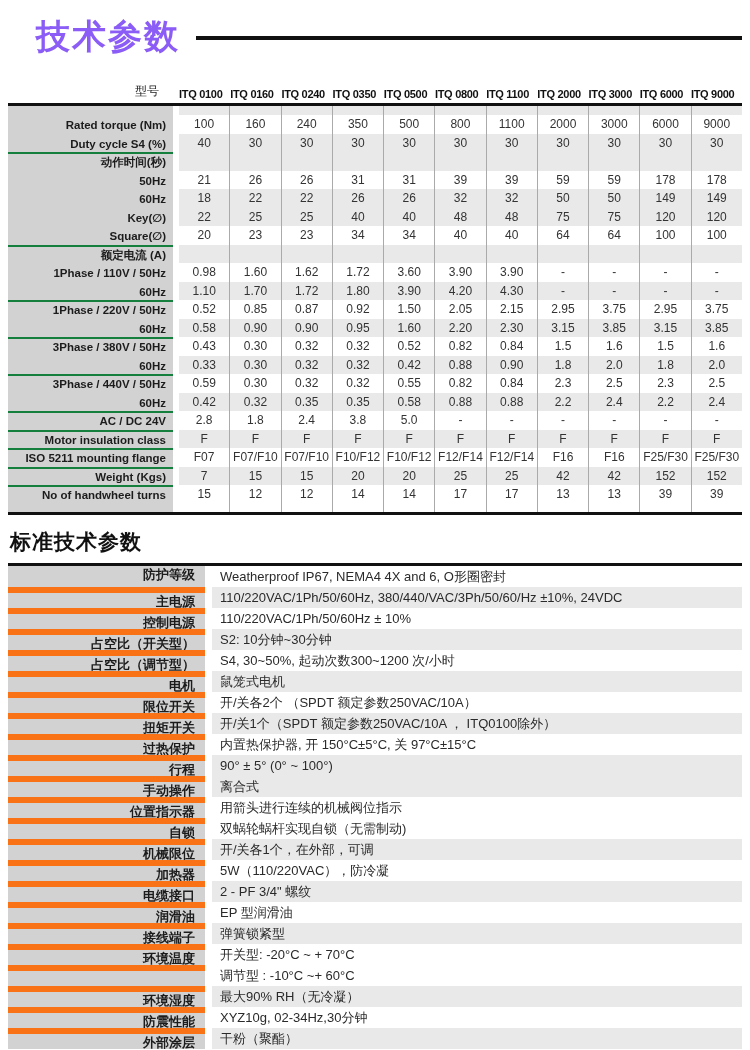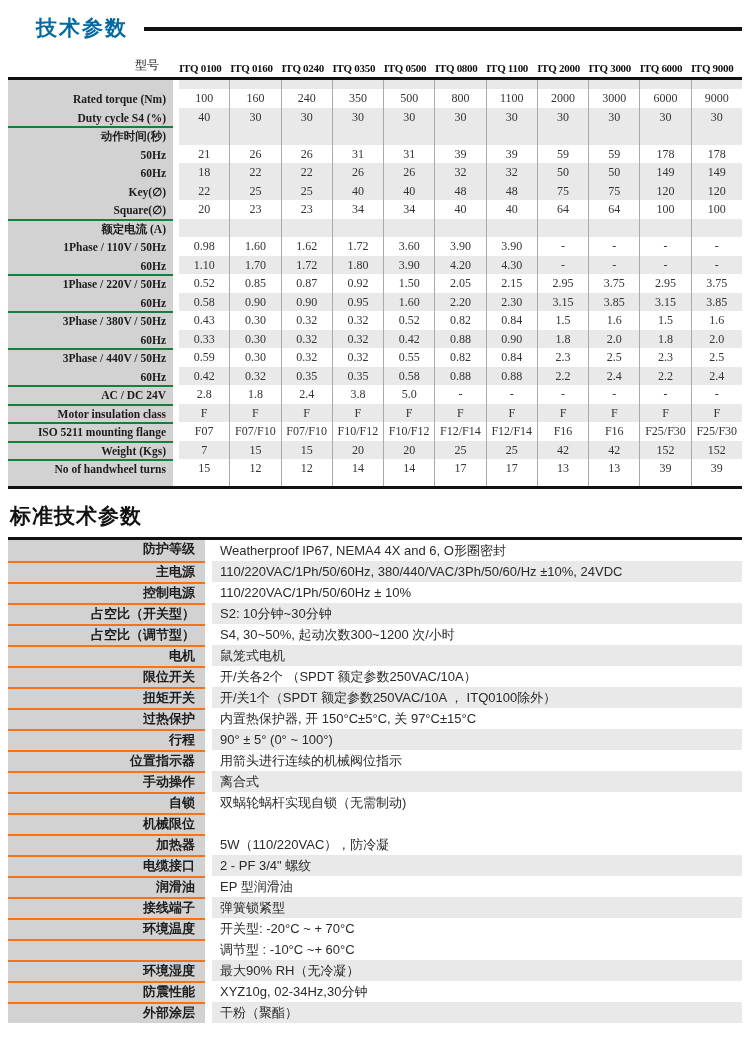--- a/index.html
+++ b/index.html
@@ -1,44 +1,44 @@
 <!DOCTYPE html>
 <html lang="zh"><head>
 <meta charset="utf-8">
 <style>
   html,body{margin:0;padding:0;background:#fff;}
   body{width:750px;height:1050px;font-family:"Liberation Sans","DejaVu Sans",sans-serif;color:#222;overflow:hidden;}
   .page{padding:0 8px;box-sizing:border-box;width:750px;}
 
   
   .title-row{display:flex;align-items:center;padding:14px 0 4px 28px;}
-  .page-title{font-size:21px;font-weight:bold;color:#0369a1;letter-spacing:2px;white-space:nowrap;}
+  .page-title{font-size:34px;font-weight:bold;color:#8b5cf6;letter-spacing:2px;white-space:nowrap;}
   .title-rule{flex:1;height:4px;background:#111;margin-left:16px;margin-top:2px;}
 
   
-  .t1{margin-top:4px;font-family:Liberation Serif, serif;}
+  .t1{margin-top:12px;}
   .t1-hrow{display:flex;height:24px;align-items:flex-end;padding-bottom:3px;}
   .t1-hrow .mlabel{width:165px;text-align:right;font-size:12px;color:#1a1a1a;padding-right:14px;box-sizing:border-box;}
   .t1-hrow .gut{width:6px;}
   .t1-hrow .hcell{flex:1;text-align:left;font-size:11px;font-weight:bold;color:#111;letter-spacing:-0.3px;white-space:nowrap;}
   .rule{height:3px;background:#111;}
   .t1-row{display:flex;height:18.5px;}
   .t1-row .lab{width:165px;background:#d2d2d2;border-top:2px solid #15803d;box-sizing:border-box;
                text-align:right;font-weight:bold;font-size:11.5px;line-height:16px;padding-right:7px;
                white-space:nowrap;color:#1c1c1c;}
   .t1-row .gut{width:6px;}
   .t1-row .cell{flex:1;text-align:center;font-size:12px;line-height:18.5px;color:#333;}
   .t1-row .cell + .cell{border-left:1px solid #aaa;box-sizing:border-box;}
   .bg-w{background:#fff;}
   .bg-g{background:#e9e9e9;}
 
   
   .s2-title{font-size:21px;font-weight:bold;color:#111;padding:13px 0 7px 2px;letter-spacing:1px;}
   .t2-row{display:flex;height:21px;}
-  .t2-row .lab{width:197px;background:#d2d2d2;border-top:2px solid #f97316;box-sizing:border-box;
+  .t2-row .lab{width:197px;background:#d2d2d2;border-top:6px solid #f97316;box-sizing:border-box;
                text-align:right;font-weight:bold;font-size:13px;line-height:18px;padding-right:10px;
                white-space:nowrap;color:#1c1c1c;}
   .t2-row .gut{width:7px;}
   .t2-row .val{flex:1;font-size:13px;line-height:21px;padding-left:8px;color:#2a2a2a;white-space:nowrap;}
 </style>
 </head>
 <body>
 
 <div class="page">
 
@@ -462,37 +462,38 @@
         <div class="lab">过热保护</div>
         <div class="gut"></div>
         <div class="val bg-w">内置热保护器, 开 150°C±5°C, 关 97°C±15°C</div>
       </div>
       <div class="t2-row">
         <div class="lab">行程</div>
         <div class="gut"></div>
         <div class="val bg-g">90° ±  5° (0° ~ 100°)</div>
       </div>
       <div class="t2-row">
+        <div class="lab">手动操作</div>
+        <div class="gut"></div>
+        <div class="val bg-g">离合式</div>
+      </div>
+      <div class="t2-row">
         <div class="lab">位置指示器</div>
         <div class="gut"></div>
         <div class="val bg-w">用箭头进行连续的机械阀位指示</div>
       </div>
       <div class="t2-row">
-        <div class="lab">手动操作</div>
-        <div class="gut"></div>
-        <div class="val bg-g">离合式</div>
-      </div>
-      <div class="t2-row">
         <div class="lab">自锁</div>
         <div class="gut"></div>
         <div class="val bg-w">双蜗轮蜗杆实现自锁（无需制动)</div>
       </div>
       <div class="t2-row">
         <div class="lab">机械限位</div>
         <div class="gut"></div>
+        <div class="val bg-g">开/关各1个，在外部，可调</div>
       </div>
       <div class="t2-row">
         <div class="lab">加热器</div>
         <div class="gut"></div>
         <div class="val bg-w">5W（110/220VAC），防冷凝</div>
       </div>
       <div class="t2-row">
         <div class="lab">电缆接口</div>
         <div class="gut"></div>
         <div class="val bg-g">2 - PF 3/4" 螺纹</div>

